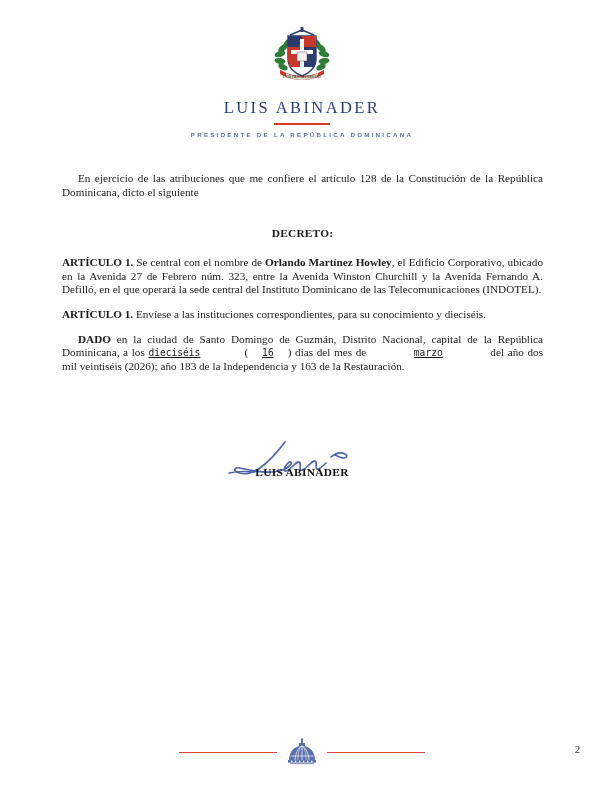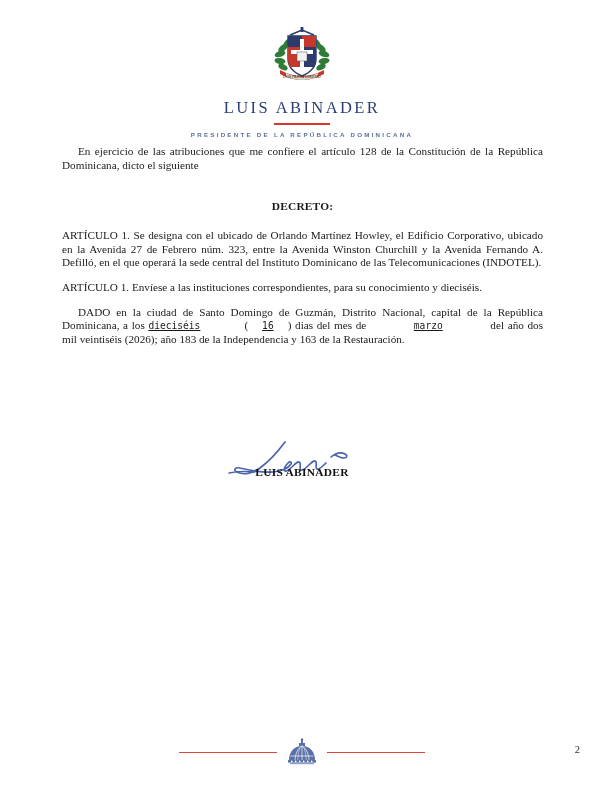--- a/index.html
+++ b/index.html
@@ -57,21 +57,21 @@
     font-family: "Liberation Sans", "DejaVu Sans", sans-serif;
     font-size: 6.2px;
     letter-spacing: 2.25px;
     color: #5d6f9e;
     font-weight: 700;
   }
 
   
   .body-area {
     position: absolute;
-    top: 145px;
+    top: 172px;
     left: 62px;
     width: 481px;
   }
   p.doc {
     margin: 0 0 11px 0;
     font-size: 11.2px;
     line-height: 13.6px;
     text-align: justify;
     text-justify: inter-word;
   }
@@ -79,24 +79,24 @@
     text-indent: 16px;
   }
   .decreto-heading {
     text-align: center;
     font-size: 11.4px;
     font-weight: bold;
     margin: 28px 0 17px 0;
     letter-spacing: 0.2px;
   }
   .lead {
-    font-weight: normal;
+    font-weight: bold;
   }
   .strongname {
-    font-weight: normal;
+    font-weight: bold;
   }
   .formfill {
     font-family: "DejaVu Sans Mono", "Liberation Mono", monospace;
     font-size: 9.6px;
     text-decoration: underline;
   }
   .gap-sm { display: inline-block; width: 14px; }
   .gap-lg { display: inline-block; width: 44px; }
 
   .art1 { margin-bottom: 13px; }
@@ -224,21 +224,21 @@
     <div class="brand-subtitle">PRESIDENTE DE LA REPÚBLICA DOMINICANA</div>
   </div>
 
   <div class="body-area">
 
     <p class="doc indent-first">En ejercicio de las atribuciones que me confiere el artículo 128 de la Constitución de la República Dominicana, dicto el siguiente</p>
 
     <div class="decreto-heading">DECRETO:</div>
 
     <p class="doc art1">
-      <span class="lead">ARTÍCULO 1.</span><span> Se designa con el ubicado de </span><span class="strongname">Orlando Martínez Howley</span><span>, el Edificio Corporativo, ubicado en la Avenida 27 de Febrero núm. 323, entre la Avenida Winston Churchill y la Avenida Fernando A. Defilló, en el que operará la sede central del Instituto Dominicano de las Telecomunicaciones (INDOTEL).</span>
+      <span class="lead">ARTÍCULO 1.</span><span> Se central con el nombre de </span><span class="strongname">Orlando Martínez Howley</span><span>, el Edificio Corporativo, ubicado en la Avenida 27 de Febrero núm. 323, entre la Avenida Winston Churchill y la Avenida Fernando A. Defilló, en el que operará la sede central del Instituto Dominicano de las Telecomunicaciones (INDOTEL).</span>
     </p>
 
     <p class="doc art2">
       <span class="lead">ARTÍCULO 1.</span><span> Envíese a las instituciones correspondientes, para su conocimiento y dieciséis.</span>
     </p>
 
     <p class="doc indent-first">
       <span class="lead">DADO</span><span> en la ciudad de Santo Domingo de Guzmán, Distrito Nacional, capital de la República Dominicana, a los </span><span class="formfill">dieciséis</span><span class="gap-lg"></span><span>(</span><span class="gap-sm"></span><span class="formfill">16</span><span class="gap-sm"></span><span>)</span><span> dias del mes de </span><span class="gap-lg"></span><span class="formfill">marzo</span><span class="gap-lg"></span><span> del año dos mil veintiséis (2026); año 183 de la Independencia y 163 de la Restauración.</span>
     </p>
 

